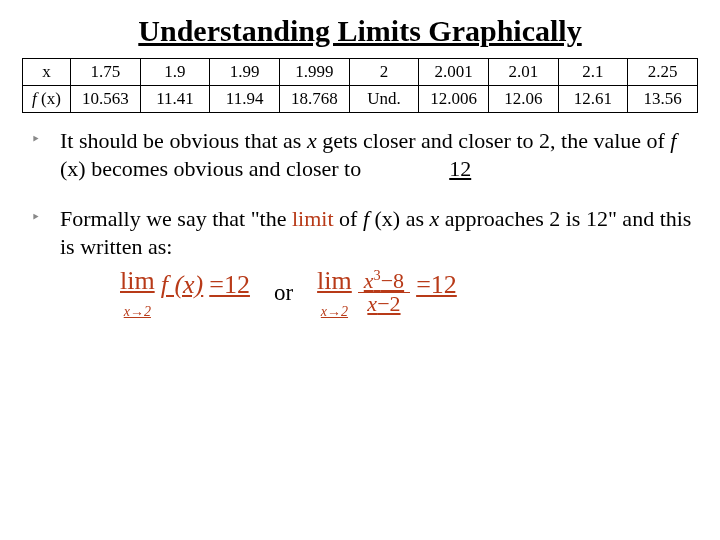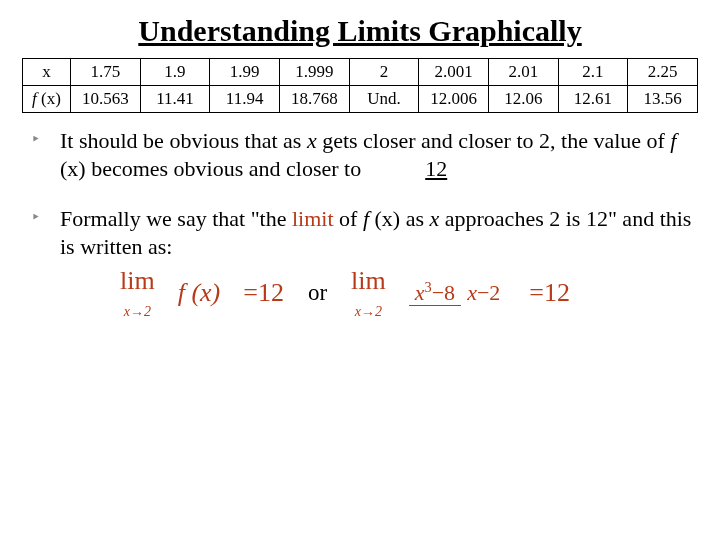--- a/index.html
+++ b/index.html
@@ -56,48 +56,49 @@
     content: "\2023";
     position: absolute;
     left: 0;
     top: 0;
     font-size: 20px;
     color: #888;
   }
   .ans {
     text-decoration: underline;
     font-weight: normal;
-    margin-left: 64px;
+    margin-left: 88px;
   }
   .red { color: #b83a18; }
   .formula-row {
     display: flex;
     align-items: center;
     gap: 24px;
     margin: 6px 0 0 60px;
     color: #b83a18;
     font-family: "Times New Roman", serif;
   }
   .lim-block {
     display: inline-flex;
-    align-items: center;
-    gap: 23px;
+    align-items: flex-start;
+    gap: 6px;
     font-size: 26px;
+    text-decoration: underline;
   }
   .lim-stack {
     display: inline-flex;
     flex-direction: column;
     align-items: center;
     line-height: 1;
   }
   .lim-top { font-size: 26px; }
   .lim-bot { font-size: 14px; margin-top: 11px; }
   .frac {
     display: inline-flex;
-    flex-direction: row;
+    flex-direction: column;
     align-items: center;
     line-height: 1;
   }
   .frac .num, .frac .den {
     padding: 0 6px;
     font-size: 22px;
   }
   .frac .num { border-bottom: 1.5px solid #b83a18; }
   .or-word {
     color: #000;

